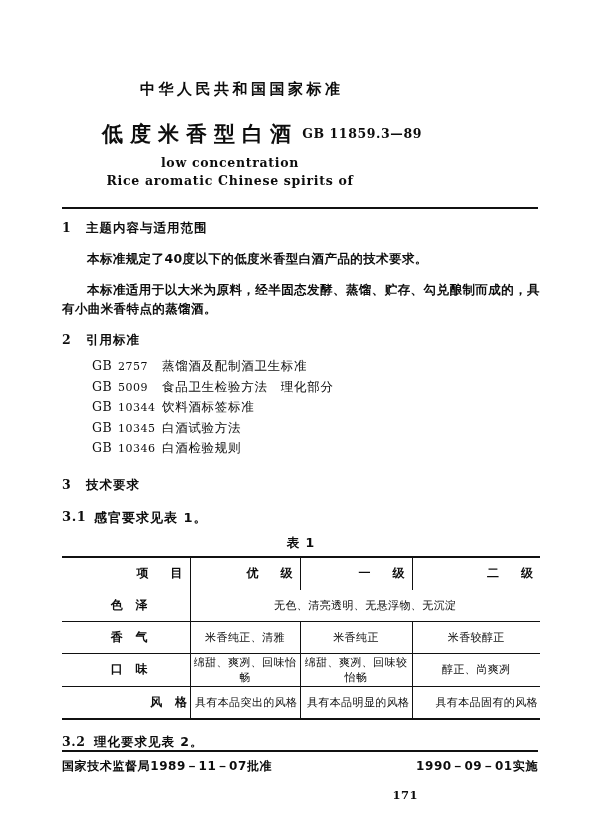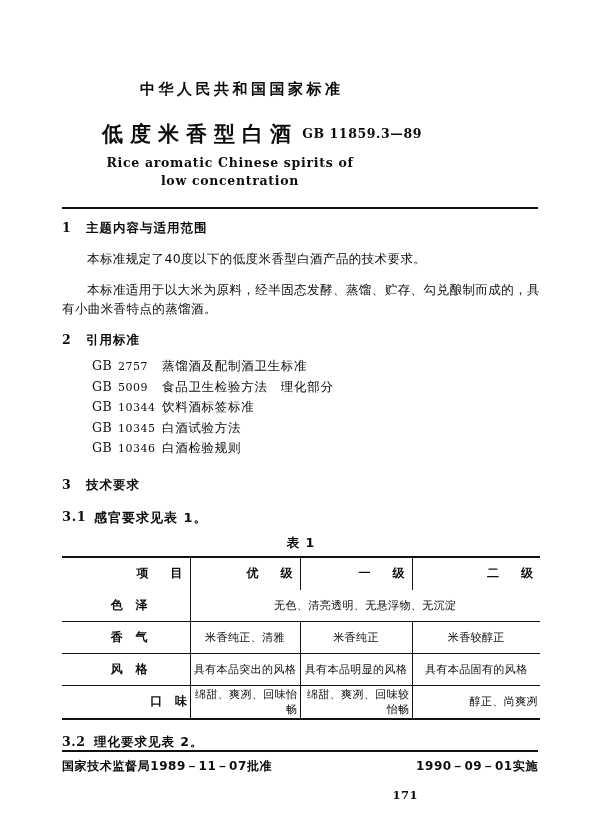--- a/index.html
+++ b/index.html
@@ -107,20 +107,21 @@
   }
   .sec-txt { letter-spacing: 1px; }
 
   .para {
     font-size: 12.5px;
     line-height: 19px;
     margin: 12px 0 2px 0;
     text-indent: 25px;
     letter-spacing: 0.4px;
     text-align: justify;
+    font-weight: bold;
   }
 
   .gap-a { height: 12px; }
   .gap-b { height: 10px; }
   .gap-c { height: 8px; }
 
   .ref-list {
     margin: 2px 0 8px 0;
     padding: 0;
     list-style: none;
@@ -262,22 +263,22 @@
 <div class="page">
 
   <div class="nat-header">中华人民共和国国家标准</div>
 
   <div class="title-row">
     <div class="doc-title">低度米香型白酒</div>
     <div class="std-no">GB 11859.3—89</div>
   </div>
 
   <div class="en-title">
+    <div>low concentration</div>
     <div>Rice aromatic Chinese spirits of</div>
-    <div>low concentration</div>
   </div>
 
   <div class="rule-top"></div>
 
   <div class="body-area">
 
     <div class="sec-head">
       <span class="sec-num">1</span>
       <span class="sec-txt">主题内容与适用范围</span>
     </div>
@@ -357,31 +358,31 @@
           <td class="item-cell">色　泽</td>
           <td colspan="3">无色、清亮透明、无悬浮物、无沉淀</td>
         </tr>
         <tr>
           <td class="item-cell">香　气</td>
           <td>米香纯正、清雅</td>
           <td>米香纯正</td>
           <td>米香较醇正</td>
         </tr>
         <tr>
+          <td class="item-cell">口　味</td>
+          <td>绵甜、爽冽、回味怡畅</td>
+          <td>绵甜、爽冽、回味较怡畅</td>
+          <td>醇正、尚爽冽</td>
+        </tr>
+        <tr>
           <td class="item-cell">风　格</td>
           <td>具有本品突出的风格</td>
           <td>具有本品明显的风格</td>
           <td>具有本品固有的风格</td>
         </tr>
-        <tr>
-          <td class="item-cell">口　味</td>
-          <td>绵甜、爽冽、回味怡畅</td>
-          <td>绵甜、爽冽、回味较怡畅</td>
-          <td>醇正、尚爽冽</td>
-        </tr>
       </tbody>
     </table>
     <div class="tbl-bot-rule"></div>
 
     <div class="after-table">
       <span class="sub-num">3.2</span>
       <span class="sec-txt">理化要求见表 2。</span>
     </div>
 
   </div>

